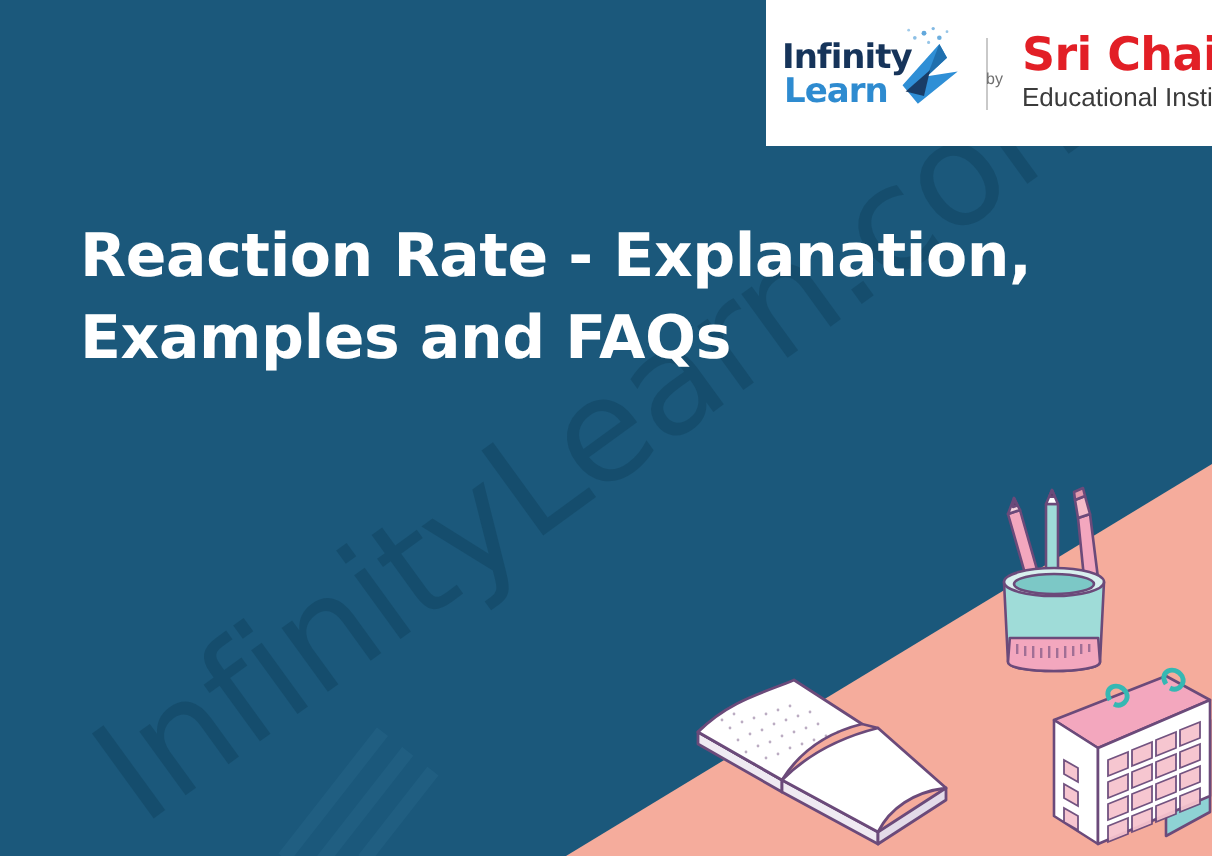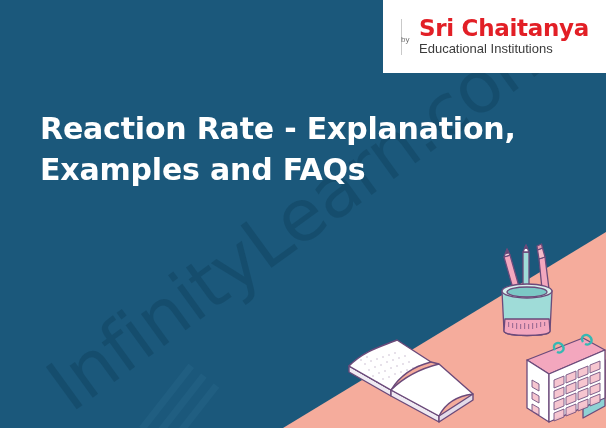--- a/index.html
+++ b/index.html
@@ -204,20 +204,39 @@
   <div class="streak">
     <i></i>
       <i></i>
       <i></i>
   </div>
 
   <div class="watermark">InfinityLearn.com</div>
 
   <div class="logo-box">
 
+    <div class="logo-left">
+      <div class="il-word il-infinity">Infinity</div>
+      <div class="il-learn">Learn</div>
+
+      <svg class="il-mark" viewBox="0 0 60 60">
+        <g fill="#2e8bd0">
+          <circle cx="30" cy="6" r="1.6" opacity=".75"></circle>
+          <circle cx="36" cy="3" r="1.1" opacity=".6"></circle>
+          <circle cx="24" cy="9" r="1.2" opacity=".55"></circle>
+          <circle cx="40" cy="9" r="1.5" opacity=".7"></circle>
+          <circle cx="20" cy="4" r="0.9" opacity=".45"></circle>
+          <circle cx="45" cy="5" r="0.9" opacity=".5"></circle>
+          <circle cx="33" cy="12" r="1.0" opacity=".5"></circle>
+        </g>
+        <path d="M16 40 L40 13 L45 22 L32 34 L52 31 L26 52 Z" fill="#2f8fd6"></path>
+        <path d="M40 13 L45 22 L32 34 Z" fill="#1f6fae"></path>
+        <path d="M18 44 L34 30 L30 47 Z" fill="#17345b" opacity=".9"></path>
+      </svg>
+    </div>
 
     <div class="logo-by">
       <div class="divider"></div>
       <div class="bytxt">by</div>
     </div>
 
     <div class="logo-right">
       <div class="sc-name">Sri Chaitanya</div>
       <div class="sc-sub">Educational Institutions</div>
     </div>

